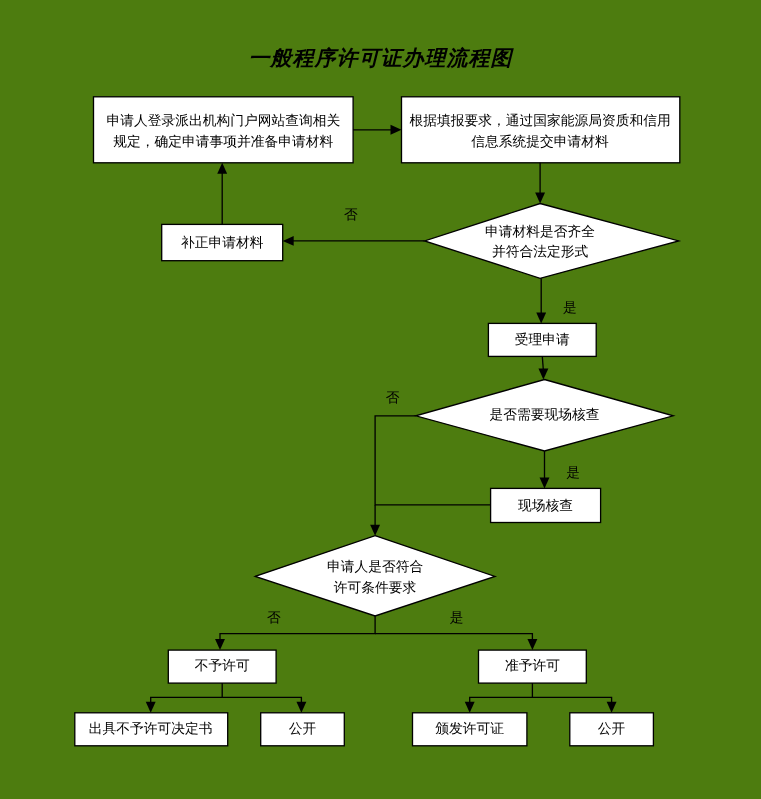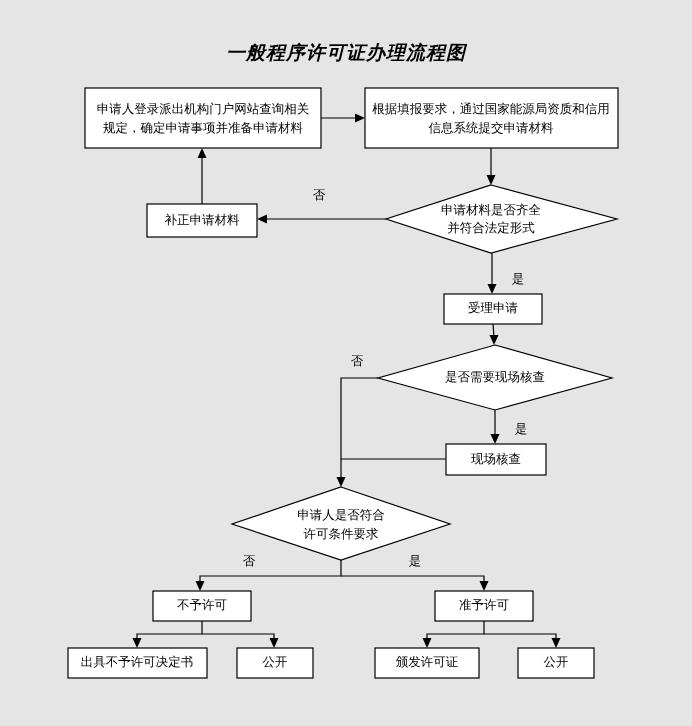--- a/index.html
+++ b/index.html
@@ -10,21 +10,21 @@
   body {
     width: 692px;
     height: 726px;
     font-family: "Liberation Sans", "DejaVu Sans", sans-serif;
     overflow: hidden;
   }
   #flowchart-root {
     position: relative;
     width: 692px;
     height: 726px;
-    background: #e5e5e5;
+    background: #4d7c0f;
   }
   .chart-title {
     position: absolute;
     left: 0;
     top: 40px;
     width: 692px;
     text-align: center;
     font-family: "Liberation Serif", "DejaVu Serif", serif;
     font-weight: bold;
     font-style: italic;

